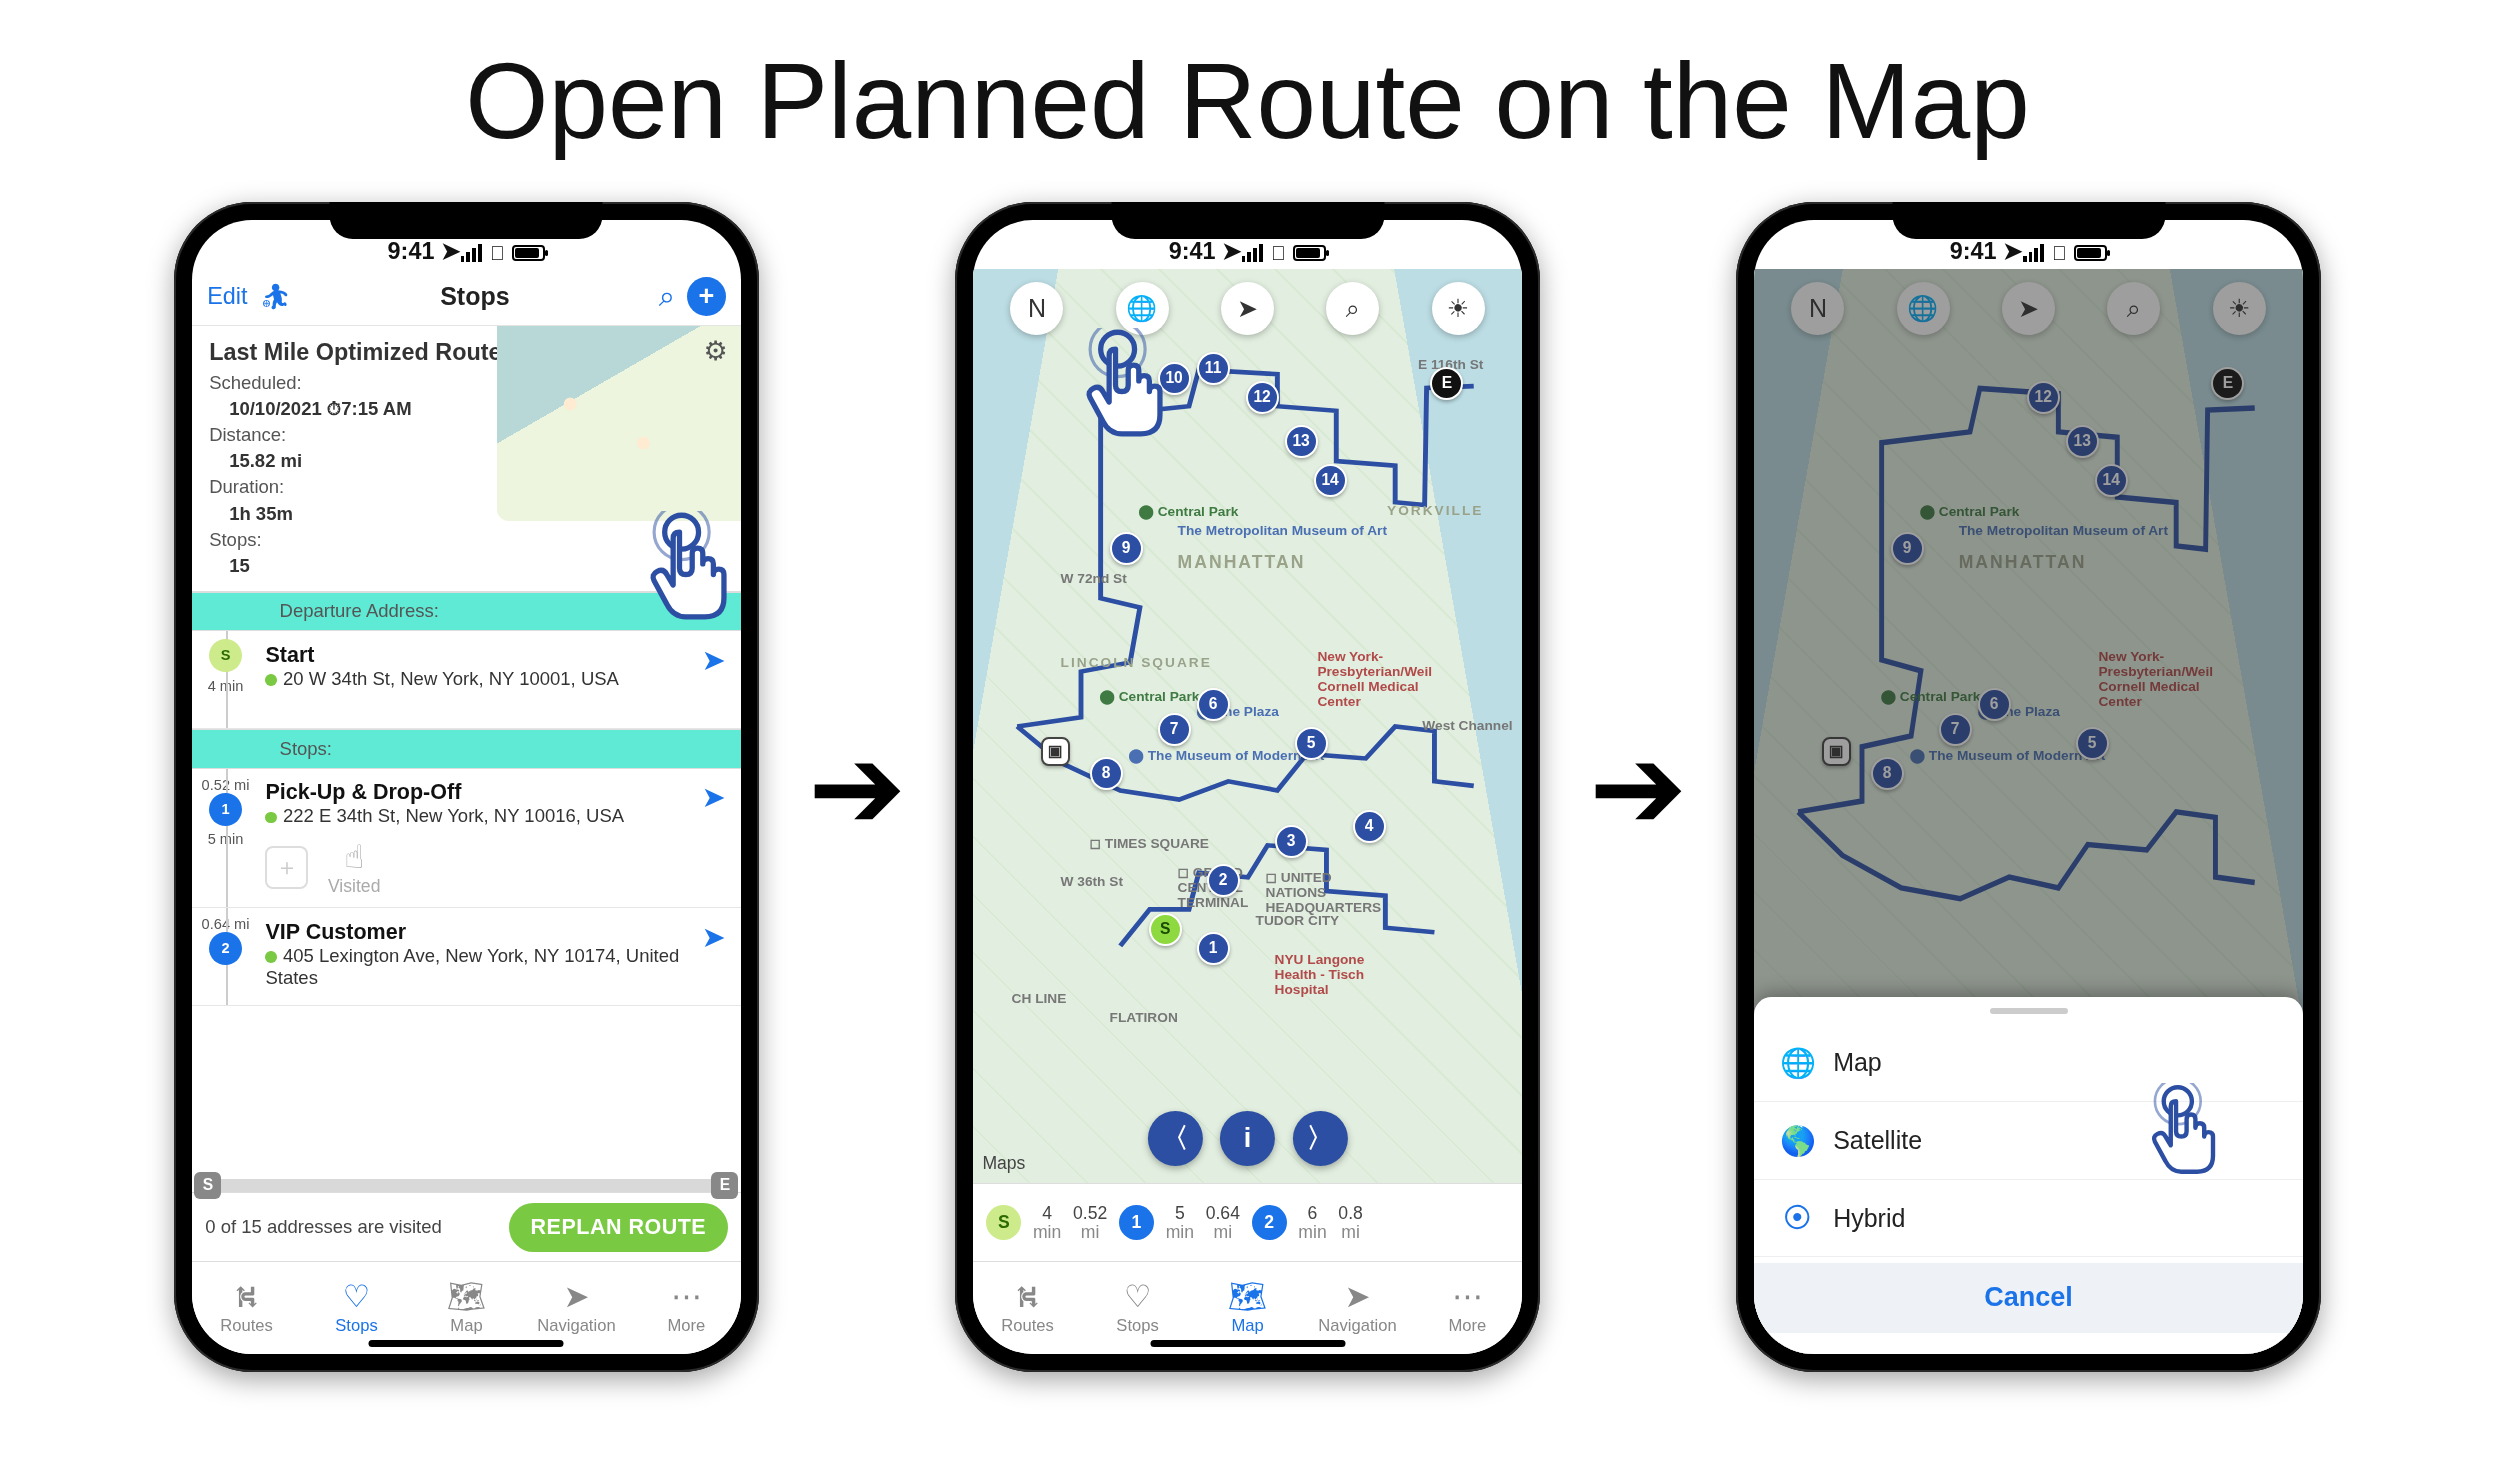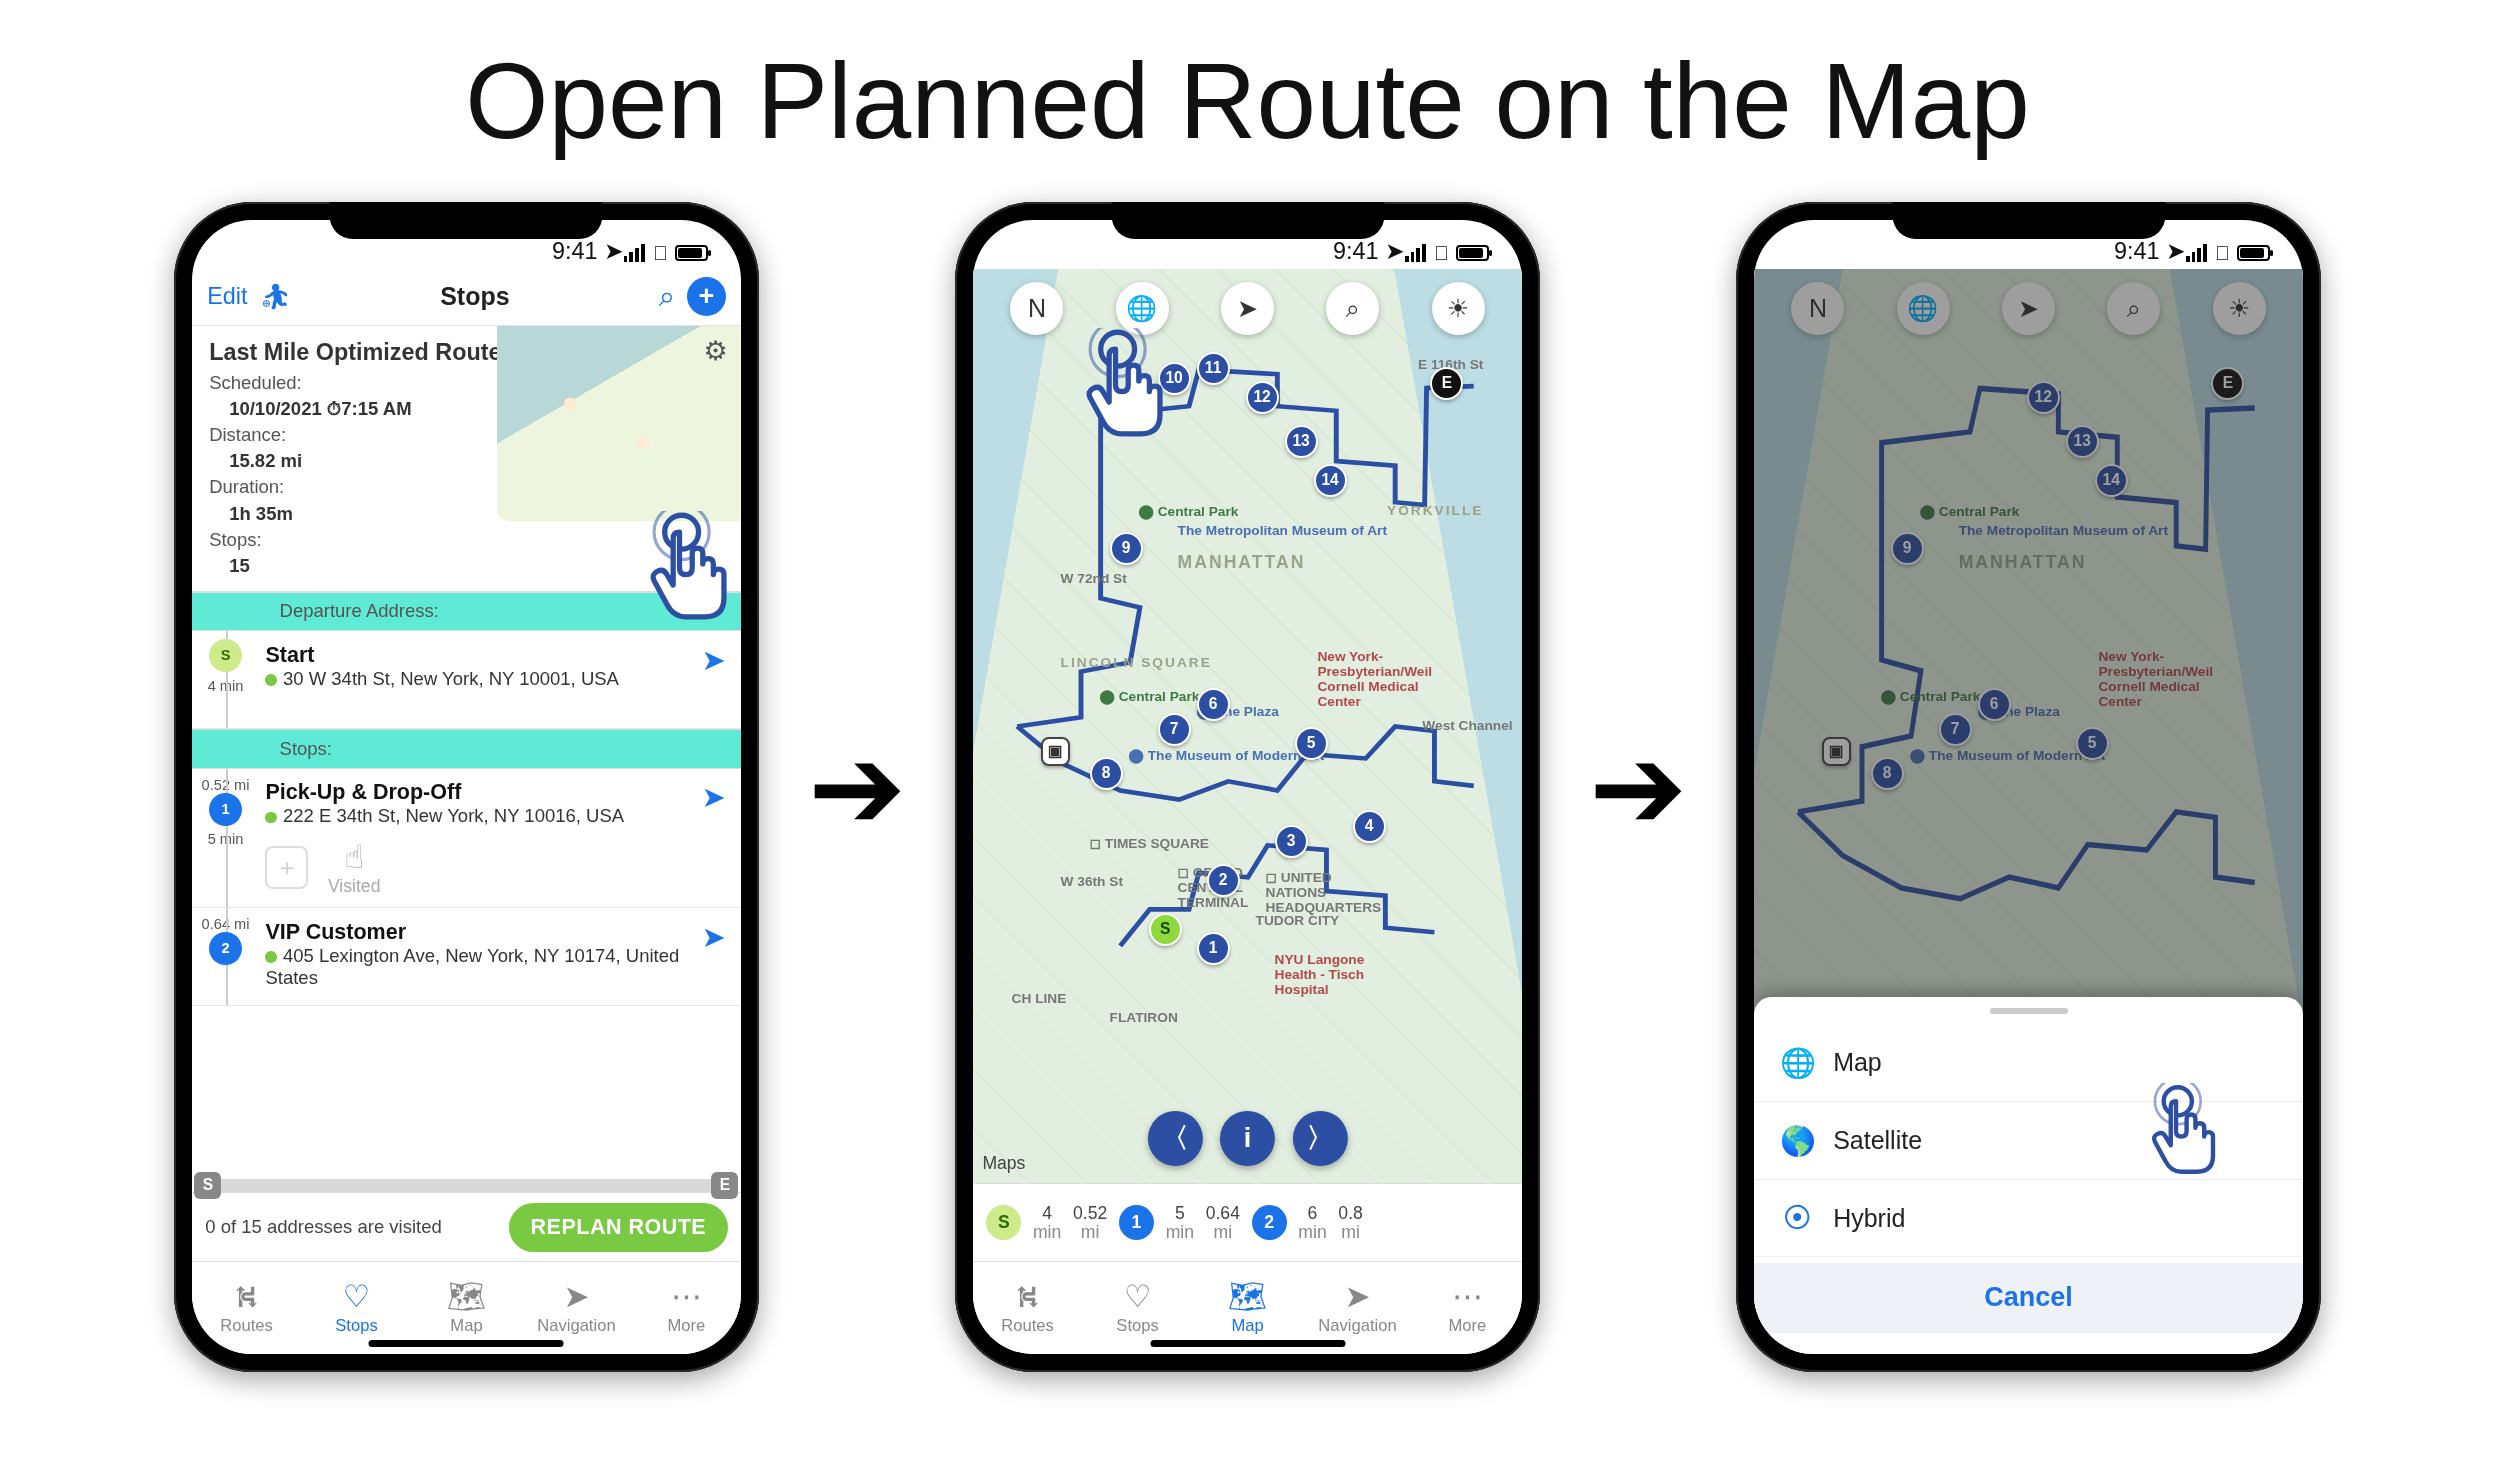--- a/index.html
+++ b/index.html
@@ -72,23 +72,23 @@
     height: 37px;
     background: #000;
     border-bottom-left-radius: 23.4px;
     border-bottom-right-radius: 23.4px;
     z-index: 50;
   }
   .status-bar {
     height: 49px;
     display: flex;
     align-items: flex-end;
-    justify-content: flex-end;
+    justify-content: center;
     padding: 0 33px 3.9px;
-    font-weight: 400;
+    font-weight: 700;
     font-size: 23.4px;
   }
   .status-bar .right { display:flex; gap:7.8px; align-items:center; font-size:19.5px;}
   .signal-bars { display:inline-flex; gap:2px; align-items:flex-end;}
   .signal-bars span { width:3.9px; background:#000;}
   .signal-bars span:nth-child(1){height:5.9px}
   .signal-bars span:nth-child(2){height:9.8px}
   .signal-bars span:nth-child(3){height:13.7px}
   .signal-bars span:nth-child(4){height:17.6px}
   .battery { width:33px;height:15.6px;border:2px solid #000;border-radius:3.9px;position:relative;}
@@ -358,21 +358,21 @@
         <div class="stop-list">
           <div class="section-head" style="padding-left:88px">Departure Address:</div>
           <div class="stop-row">
             <div class="timeline">
               <div class="dot start">S</div>
               <div style="margin-top:5.9px">4 min</div>
             </div>
             <div class="body">
               <span class="navicon">➤</span>
               <div class="name">Start</div>
-              <div class="addr"><span class="status-dot"></span><span>30 W 34th St, New York, NY 10001, USA</span></div>
+              <div class="addr"><span class="status-dot"></span><span>20 W 34th St, New York, NY 10001, USA</span></div>
             </div>
           </div>
 
           <div class="section-head" style="padding-left:88px">Stops:</div>
 
           <div class="stop-row">
             <div class="timeline">
               <div style="font-size:14.6px">0.52 mi</div>
               <div class="dot">1</div>
               <div style="margin-top:5.9px">5 min</div>

